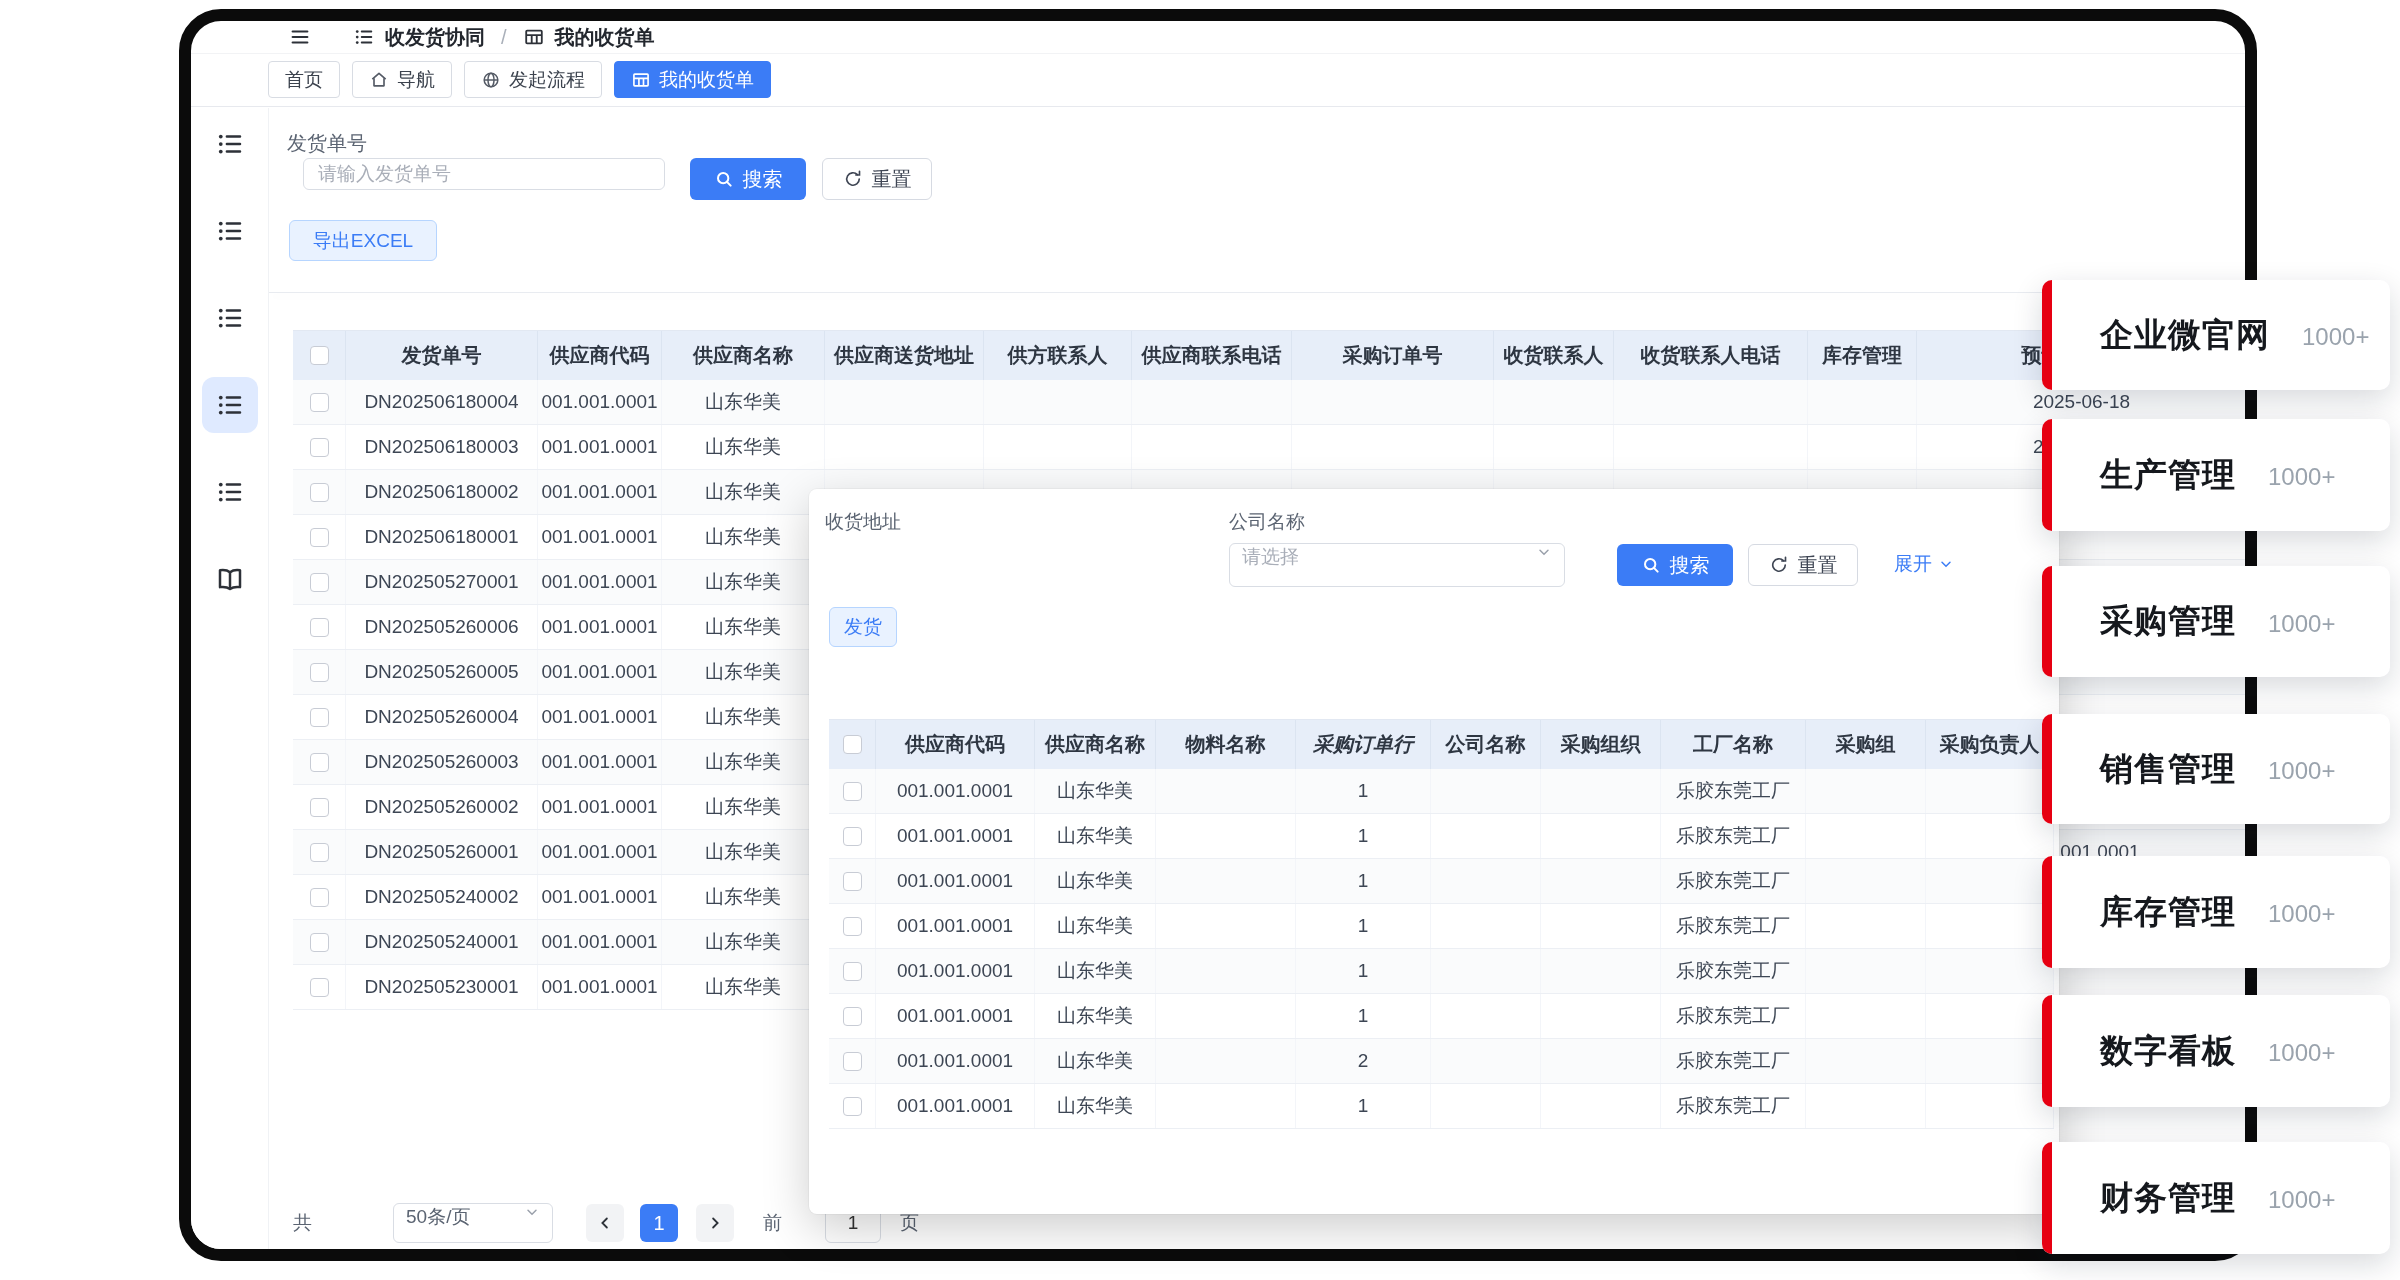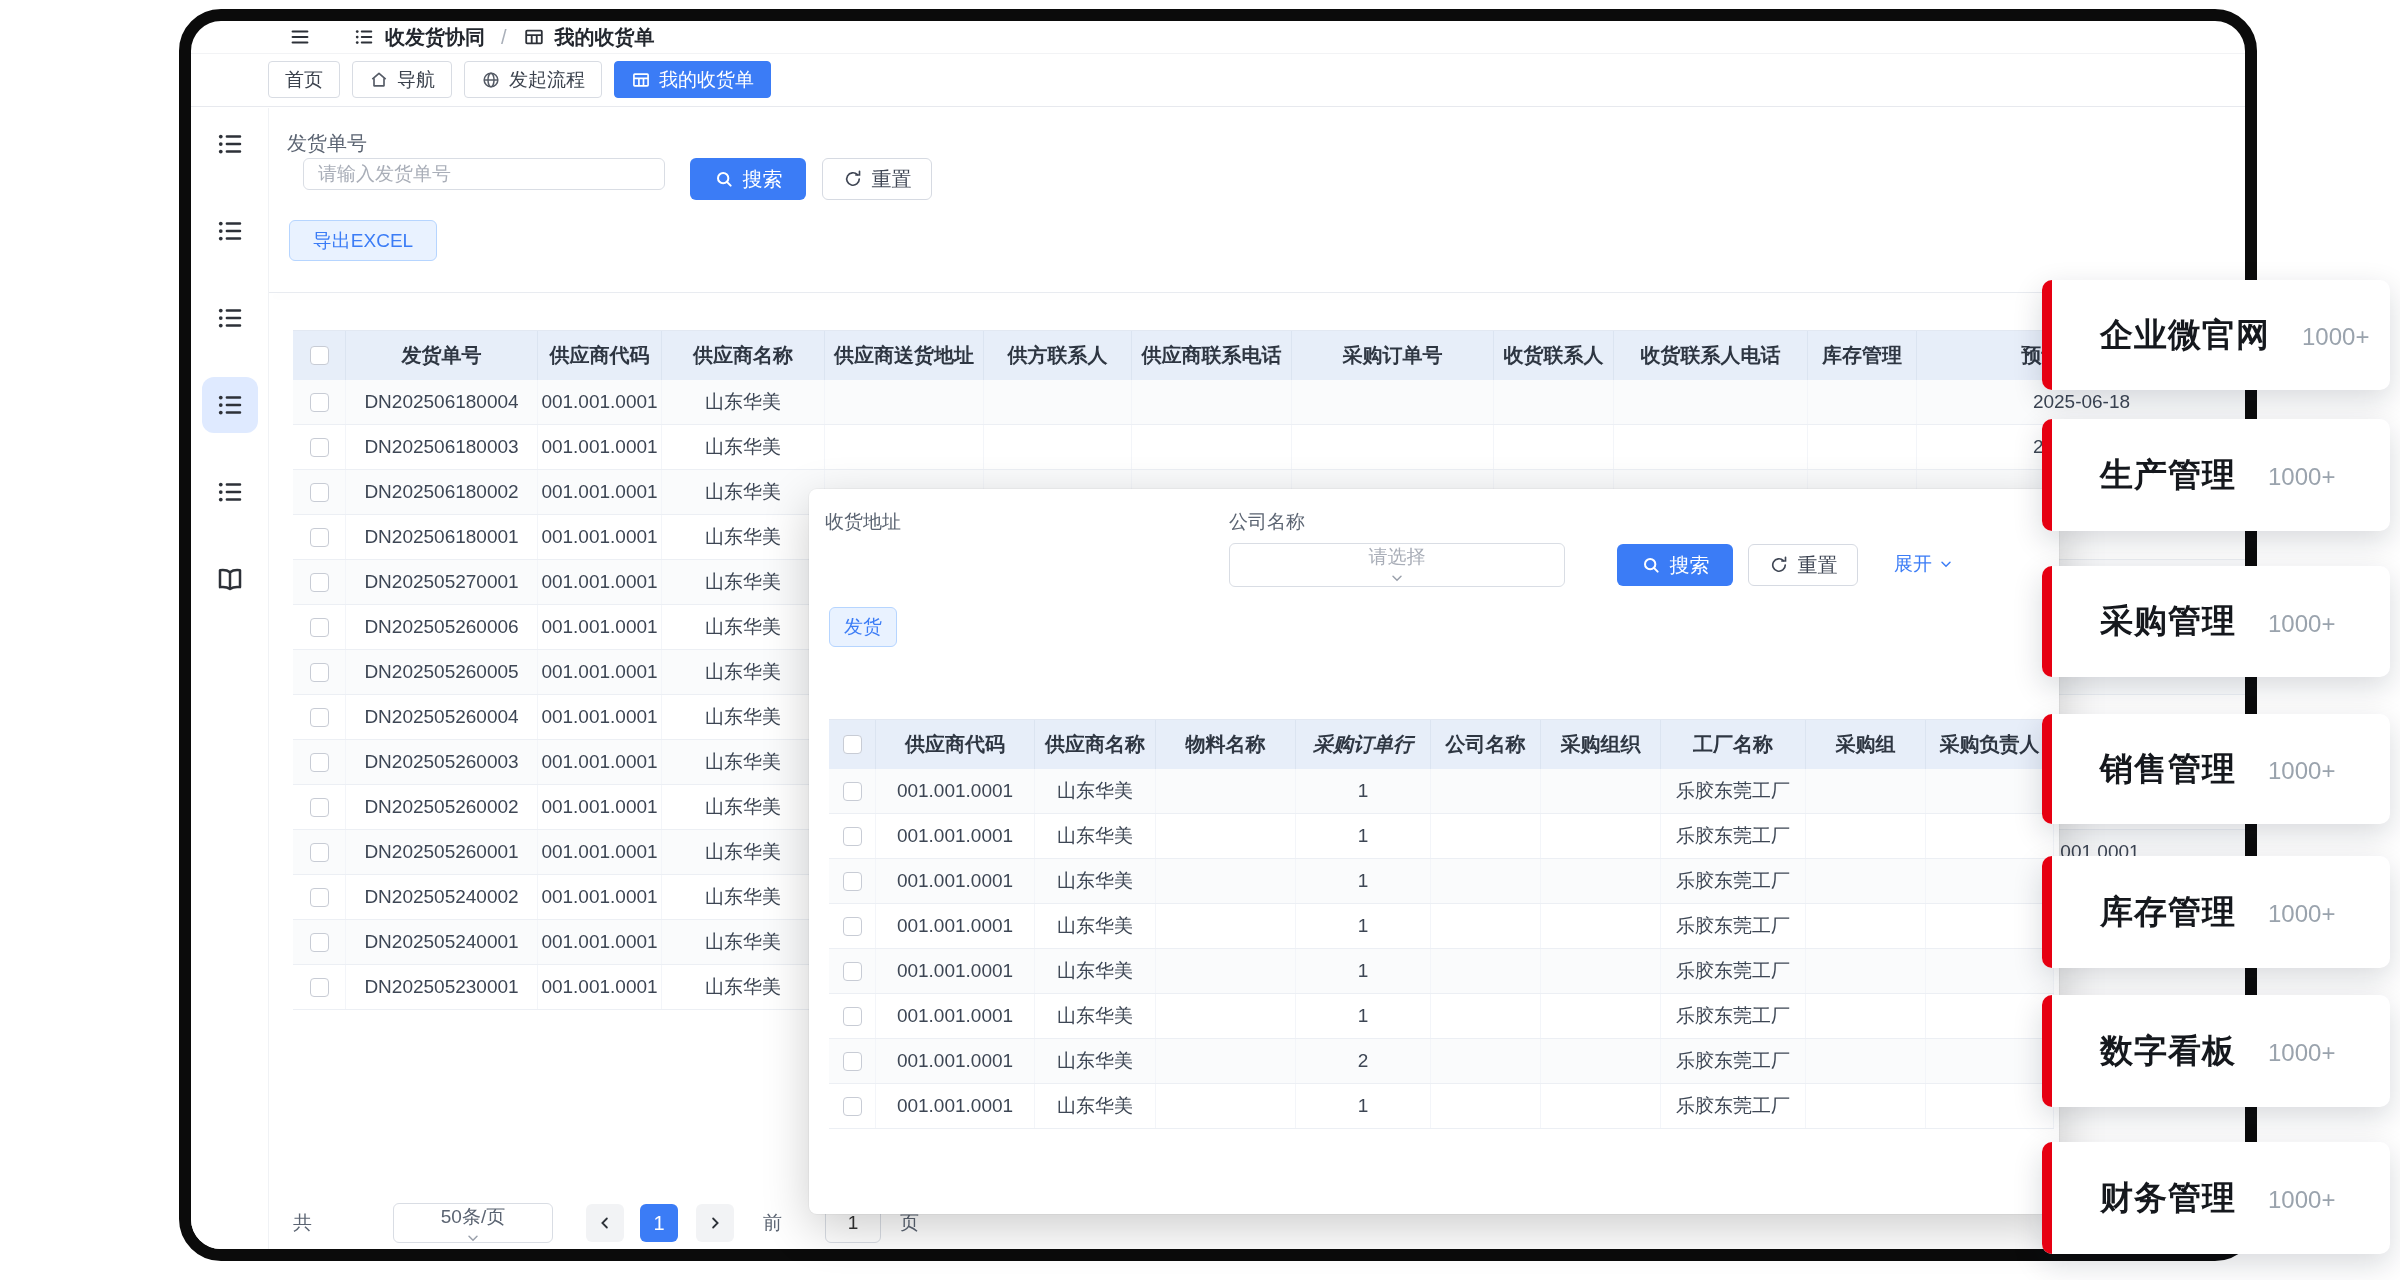--- a/index.html
+++ b/index.html
@@ -71,23 +71,23 @@
          font-size:19px;color:#3d4654;}
   .t-row.striped{background:#fafbfc;}
   .t-row .t-cell{border-right:1px solid #f3f5f9;}
   .checkbox{width:19px;height:19px;border:1px solid #c8ccd5;border-radius:4px;background:#fff;
             display:inline-block;box-sizing:border-box;}
 
   
   .pagination{position:absolute;left:24px;top:1095px;height:40px;font-size:19px;color:#5b6472;}
   .pagination > *{position:absolute;}
   .pg-total{left:0;line-height:40px;}
-  .selectbox{border:1px solid #d9dde4;border-radius:6px;display:flex;align-items:center;
+  .selectbox{border:1px solid #d9dde4;border-radius:6px;display:flex;align-items:flex-start;
              justify-content:space-between;padding:0 12px;box-sizing:border-box;background:#fff;
-             font-size:19px;color:#5b6472;flex-direction:column;}
+             font-size:19px;color:#5b6472;}
   .selectbox .ph{color:#a9aeb8;}
   .selectbox .icon{color:#9aa0ab;}
   .pg-size{left:100px;top:0;width:160px;height:40px;}
   .pg-btn{top:1px;width:38px;height:38px;border-radius:6px;background:#f2f3f5;display:flex;
           align-items:center;justify-content:center;color:#606a78;}
   .pg-prev{left:293px;color:#bfc5cf;}
   .pg-cur{left:347px;background:var(--accent);color:#fff;font-size:20px;}
   .pg-next{left:403px;}
   .pg-goto{left:470px;line-height:40px;}
   .pg-input{left:532px;top:0;width:56px;height:40px;text-align:center;}

